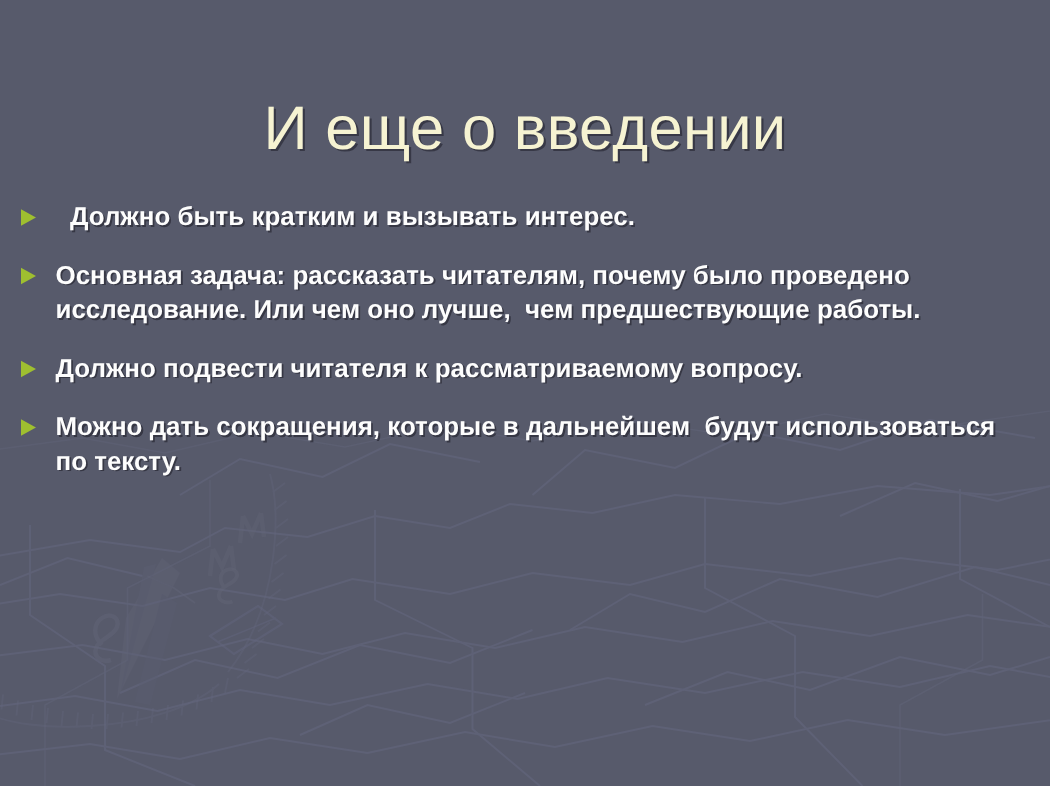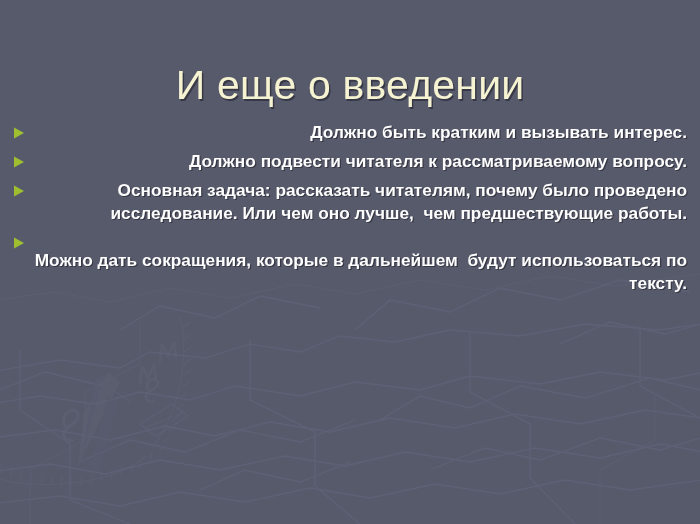--- a/index.html
+++ b/index.html
@@ -51,24 +51,23 @@
     left: 13px;
     top: 117px;
     width: 674px;
     margin: 0;
     padding: 0;
     list-style: none;
   }
   .bullet-row {
     display: flex;
     align-items: flex-start;
-    margin: 4px 0 6px 0;
-    text-align: right;
+    margin: 16px 0 6px 0;
   }
-  .bullet-row:last-child { margin-bottom: 0; flex-direction: column; }
+  .bullet-row:last-child { margin-bottom: 0; }
   .bullet-marker {
     flex: 0 0 auto;
     width: 12px;
     height: 12px;
     margin-top: 6px;
     margin-right: 12px;
   }
   .bullet-marker svg { display: block; }
   .bullet-text {
     flex: 1 1 auto;
@@ -154,30 +153,30 @@
       </span>
       <span class="bullet-text">  Должно быть кратким и вызывать интерес.</span>
     </li>
 
     <li class="bullet-row">
       <span class="bullet-marker">
         <svg width="12" height="12" viewBox="0 0 12 12" aria-hidden="true">
           <polygon points="1,0.5 11,6 1,11.5" fill="#9fbf30"></polygon>
         </svg>
       </span>
-      <span class="bullet-text">Должно подвести читателя к рассматриваемому вопросу.</span>
+      <span class="bullet-text">Основная задача: рассказать читателям, почему было проведено исследование. Или чем оно лучше,  чем предшествующие работы.</span>
     </li>
 
     <li class="bullet-row">
       <span class="bullet-marker">
         <svg width="12" height="12" viewBox="0 0 12 12" aria-hidden="true">
           <polygon points="1,0.5 11,6 1,11.5" fill="#9fbf30"></polygon>
         </svg>
       </span>
-      <span class="bullet-text">Основная задача: рассказать читателям, почему было проведено исследование. Или чем оно лучше,  чем предшествующие работы.</span>
+      <span class="bullet-text">Должно подвести читателя к рассматриваемому вопросу.</span>
     </li>
 
 
     <li class="bullet-row">
       <span class="bullet-marker">
         <svg width="12" height="12" viewBox="0 0 12 12" aria-hidden="true">
           <polygon points="1,0.5 11,6 1,11.5" fill="#9fbf30"></polygon>
         </svg>
       </span>
       <span class="bullet-text">Можно дать сокращения, которые в дальнейшем  будут использоваться по тексту.</span>

